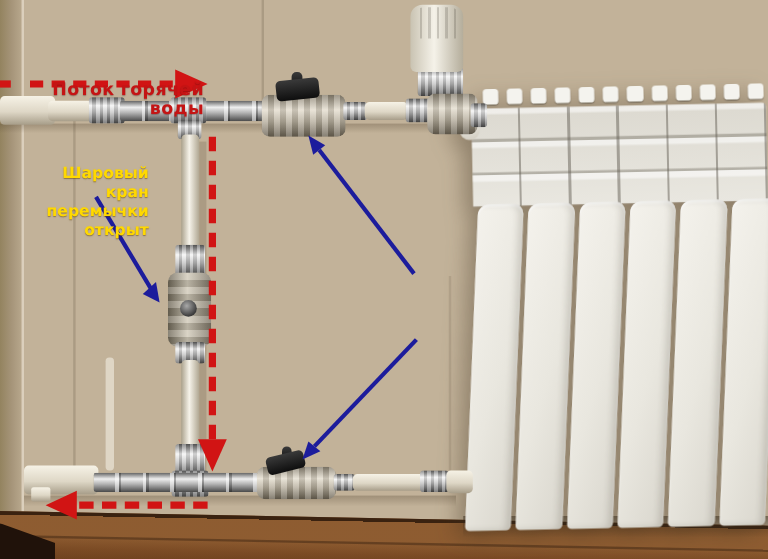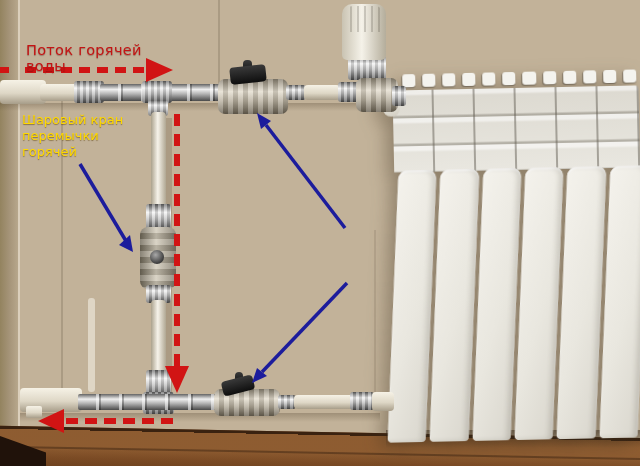--- a/index.html
+++ b/index.html
@@ -66,21 +66,21 @@
       linear-gradient(90deg,#6f6858 0%,#d2cbba 45%,#7d7566 100%);
     border-radius:8px;z-index:5;}
   .blackpart{background:linear-gradient(180deg,#3a3a3a,#0e0e0e);border-radius:4px;z-index:6;}
   .thermo{left:342px;top:4px;width:44px;height:56px;z-index:6;border-radius:10px 10px 5px 5px;
     background:linear-gradient(90deg,#c9c3b2 0%,#f5f2e9 45%,#b4ad9b 100%);}
   .thermo-ribs{position:absolute;left:3px;right:3px;top:2px;height:26px;border-radius:8px 8px 0 0;
     background:repeating-linear-gradient(90deg, transparent 0 5px, rgba(70,65,55,.22) 5px 7px);}
   .screw{border-radius:50%;background:radial-gradient(circle at 40% 35%,#a9a9a9,#3c3c3c 70%);z-index:6;}
   
   svg.overlay{position:absolute;left:0;top:0;z-index:8;pointer-events:none;}
-  .lbl{z-index:9;font-weight:normal;text-align:left;white-space:pre-line;}
+  .lbl{z-index:9;font-weight:bold;text-align:right;white-space:pre-line;margin-top:25px;}
   .lbl-red{color:#c41414;font-size:14.5px;letter-spacing:.3px;text-shadow:0 1px 1px rgba(70,10,10,.35);}
   .lbl-yel{color:#ffd900;font-size:13px;line-height:1.22;text-shadow:0 1px 1px rgba(90,60,0,.55);}
 </style>
 </head>
 <body>
 
 <div id="stage">
 
   <div class="abs corner"></div>
   <div class="abs seam" style="left:61px;top:88px;height:348px;"></div>
@@ -180,15 +180,15 @@
       <line x1="345" y1="228" x2="266" y2="125" fill="none"></line>
       <polygon points="257,113 271,121 261,129" stroke="none"></polygon>
       <line x1="347" y1="283" x2="262" y2="372" fill="none"></line>
       <polygon points="252,383 257,368 267,376" stroke="none"></polygon>
     </g>
   </svg>
 
   <div class="abs lbl lbl-red" style="left:26px;top:42px;width:144px;">Поток горячей воды</div>
   <div class="abs lbl lbl-yel" style="left:22px;top:112px;width:102px;">Шаровый кран
 перемычки
-горячей</div>
+открыт</div>
 
 </div>
 
 </body></html>

